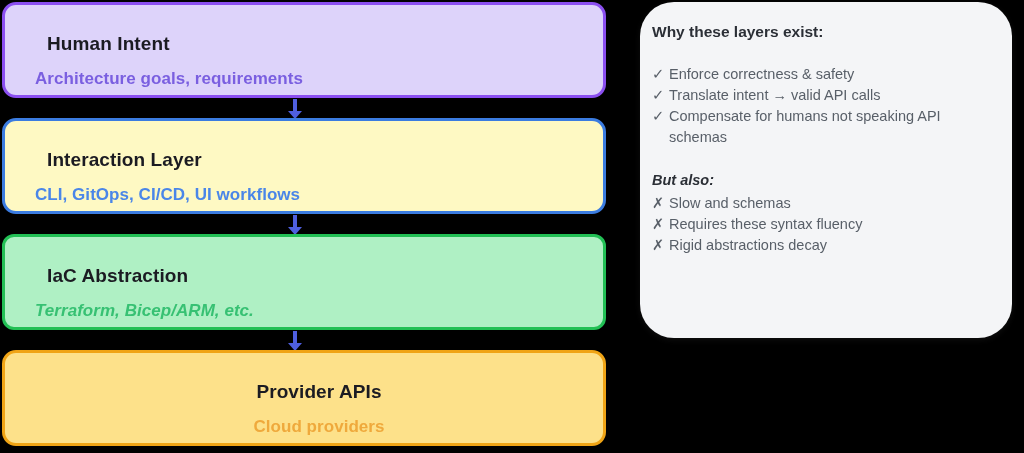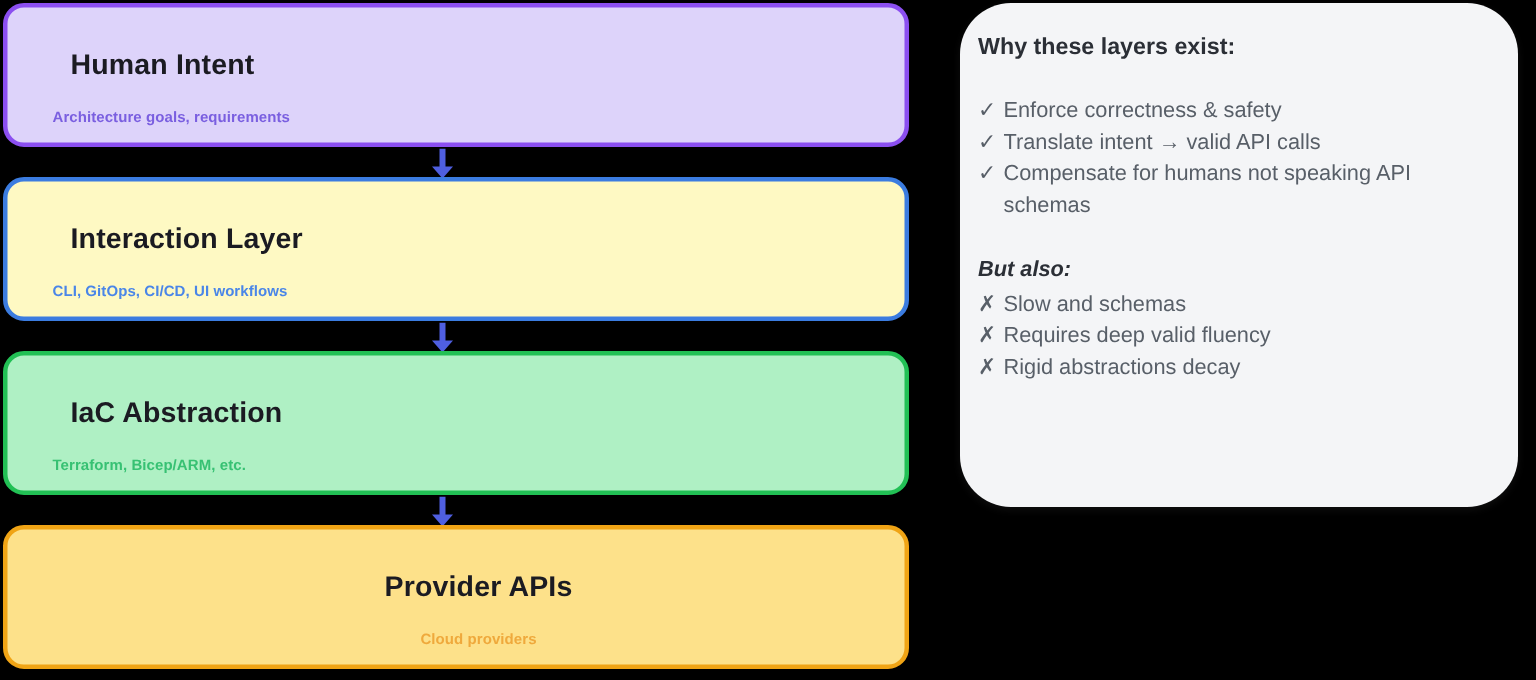--- a/index.html
+++ b/index.html
@@ -45,35 +45,35 @@
   .layer-card .layer-title {
     font-size: 19px;
     font-weight: bold;
     color: #1b1b22;
     letter-spacing: 0.1px;
     line-height: 22px;
     margin: 12px;
   }
 
   .layer-card .layer-sub {
-    font-size: 10px;
+    font-size: 17px;
     font-weight: bold;
     line-height: 16px;
     margin: 16px 0 0 0;
     letter-spacing: 0.05px;
   }
 
   
   .card-0 { top: 2px;   background: #ddd3fa; border-color: #8b4ff0; }
   .card-0 .layer-sub { color: #7a5fe0; }
 
   .card-1 { top: 118px; background: #bdd9fb; border-color: #3b7ce0; }
   .card-1 .layer-sub { color: #4a86e8; }
 
-  .card-2 { top: 234px; background: #aff0c4; border-color: #22c055; }
+  .card-2 { top: 234px; background: #aff0c4; border-color: #22c055; border-radius: 12px; }
   .card-2 .layer-sub { color: #37c173; }
 
   .card-3 { top: 350px; background: #fde18a; border-color: #f0a415; text-align: center; }
   .card-3 .layer-sub { color: #efa93c; }
 
   
   .connector {
     position: absolute;
     left: 282px;
     width: 22px;
@@ -173,21 +173,21 @@
 
     <div class="connector conn-1">
       <svg width="22" height="20" viewBox="0 0 22 20">
         <rect x="9" y="0" width="4" height="13" fill="#4f5fe0"></rect>
         <polygon points="4,12 18,12 11,20" fill="#4f5fe0"></polygon>
       </svg>
     </div>
 
     <div class="layer-card card-2" style="background: rgb(175, 240, 196); border-color: rgb(34, 192, 85);">
       <div class="layer-title">IaC Abstraction</div>
-      <div class="layer-sub" style="color: rgb(55, 193, 115);">Terraform, Bicep/ARM, etc.</div>
+      <div class="layer-sub" style="color: rgb(55, 193, 115); font-style: italic;">Terraform, Bicep/ARM, etc.</div>
     </div>
 
     <div class="connector conn-2">
       <svg width="22" height="20" viewBox="0 0 22 20">
         <rect x="9" y="0" width="4" height="13" fill="#4f5fe0"></rect>
         <polygon points="4,12 18,12 11,20" fill="#4f5fe0"></polygon>
       </svg>
     </div>
 
     <div class="layer-card card-3" style="background: rgb(253, 225, 138); border-color: rgb(240, 164, 21);">
@@ -218,21 +218,21 @@
 
     <div class="info-subheading">But also:</div>
 
     <ul class="info-list cons">
       <li>
         <span class="mark">✗</span>
         <span class="mark-text">Slow and schemas</span>
       </li>
       <li>
         <span class="mark">✗</span>
-        <span class="mark-text">Requires deep valid fluency</span>
+        <span class="mark-text">Requires these syntax fluency</span>
       </li>
       <li>
         <span class="mark">✗</span>
         <span class="mark-text">Rigid abstractions decay</span>
       </li>
     </ul>
 
   </div>
 
 </div>

